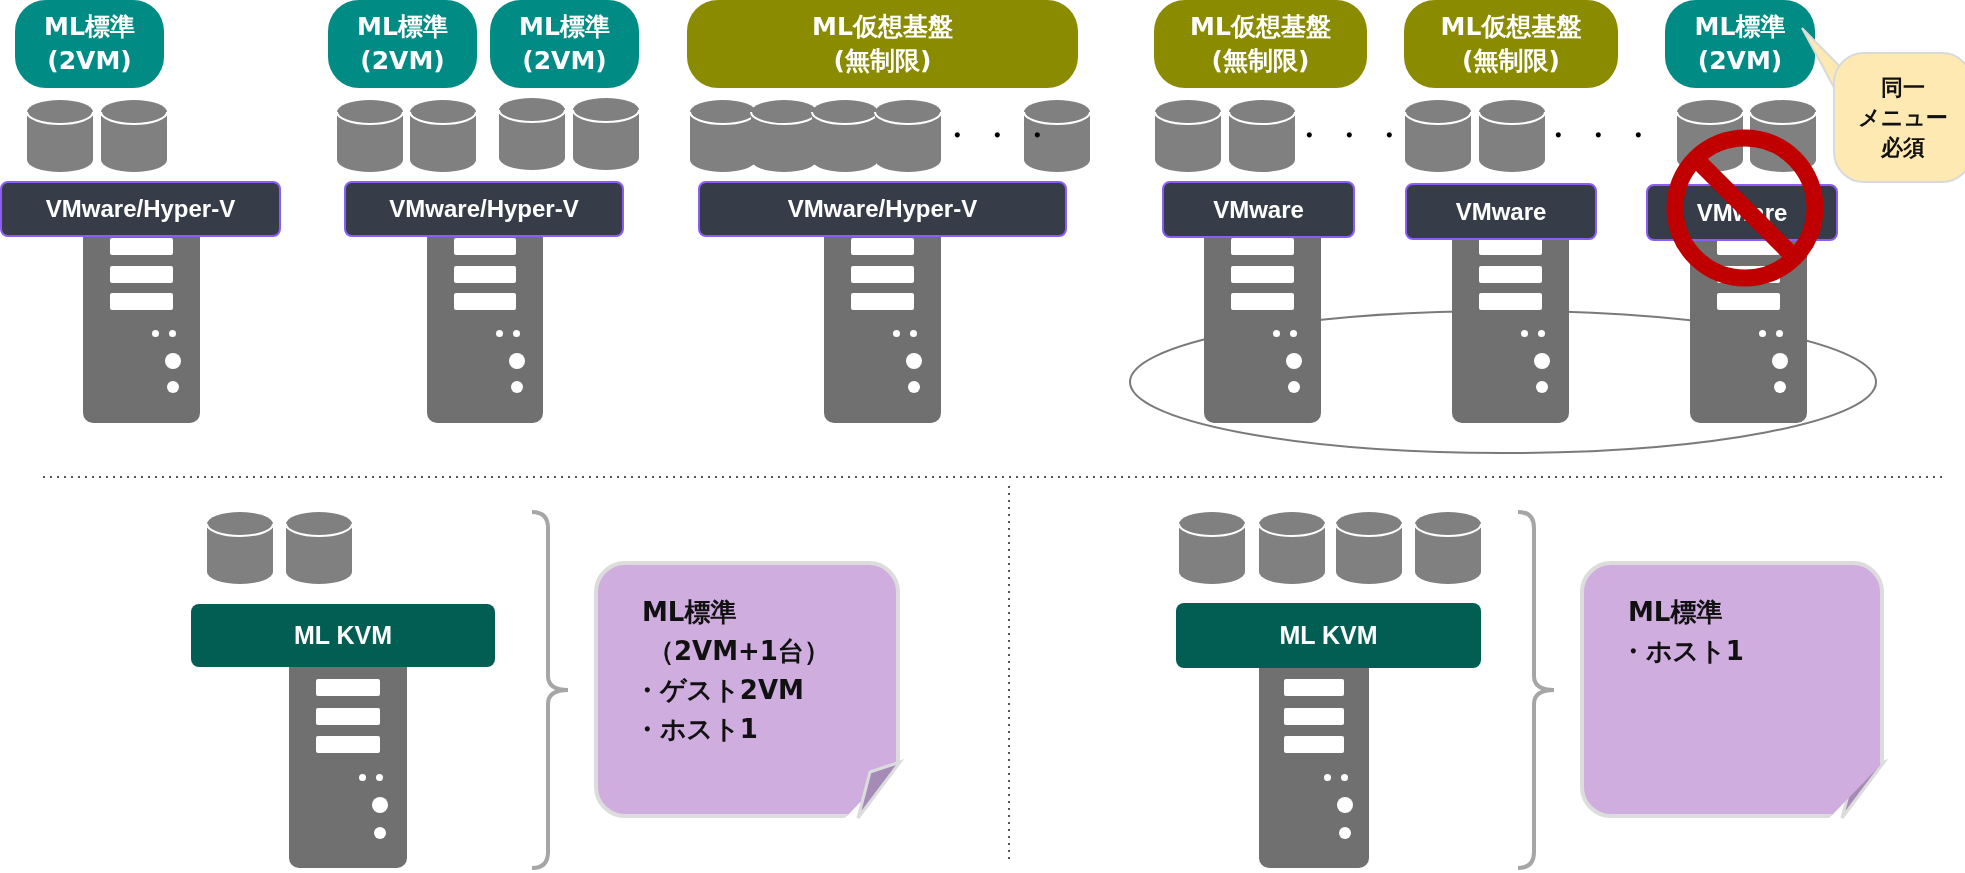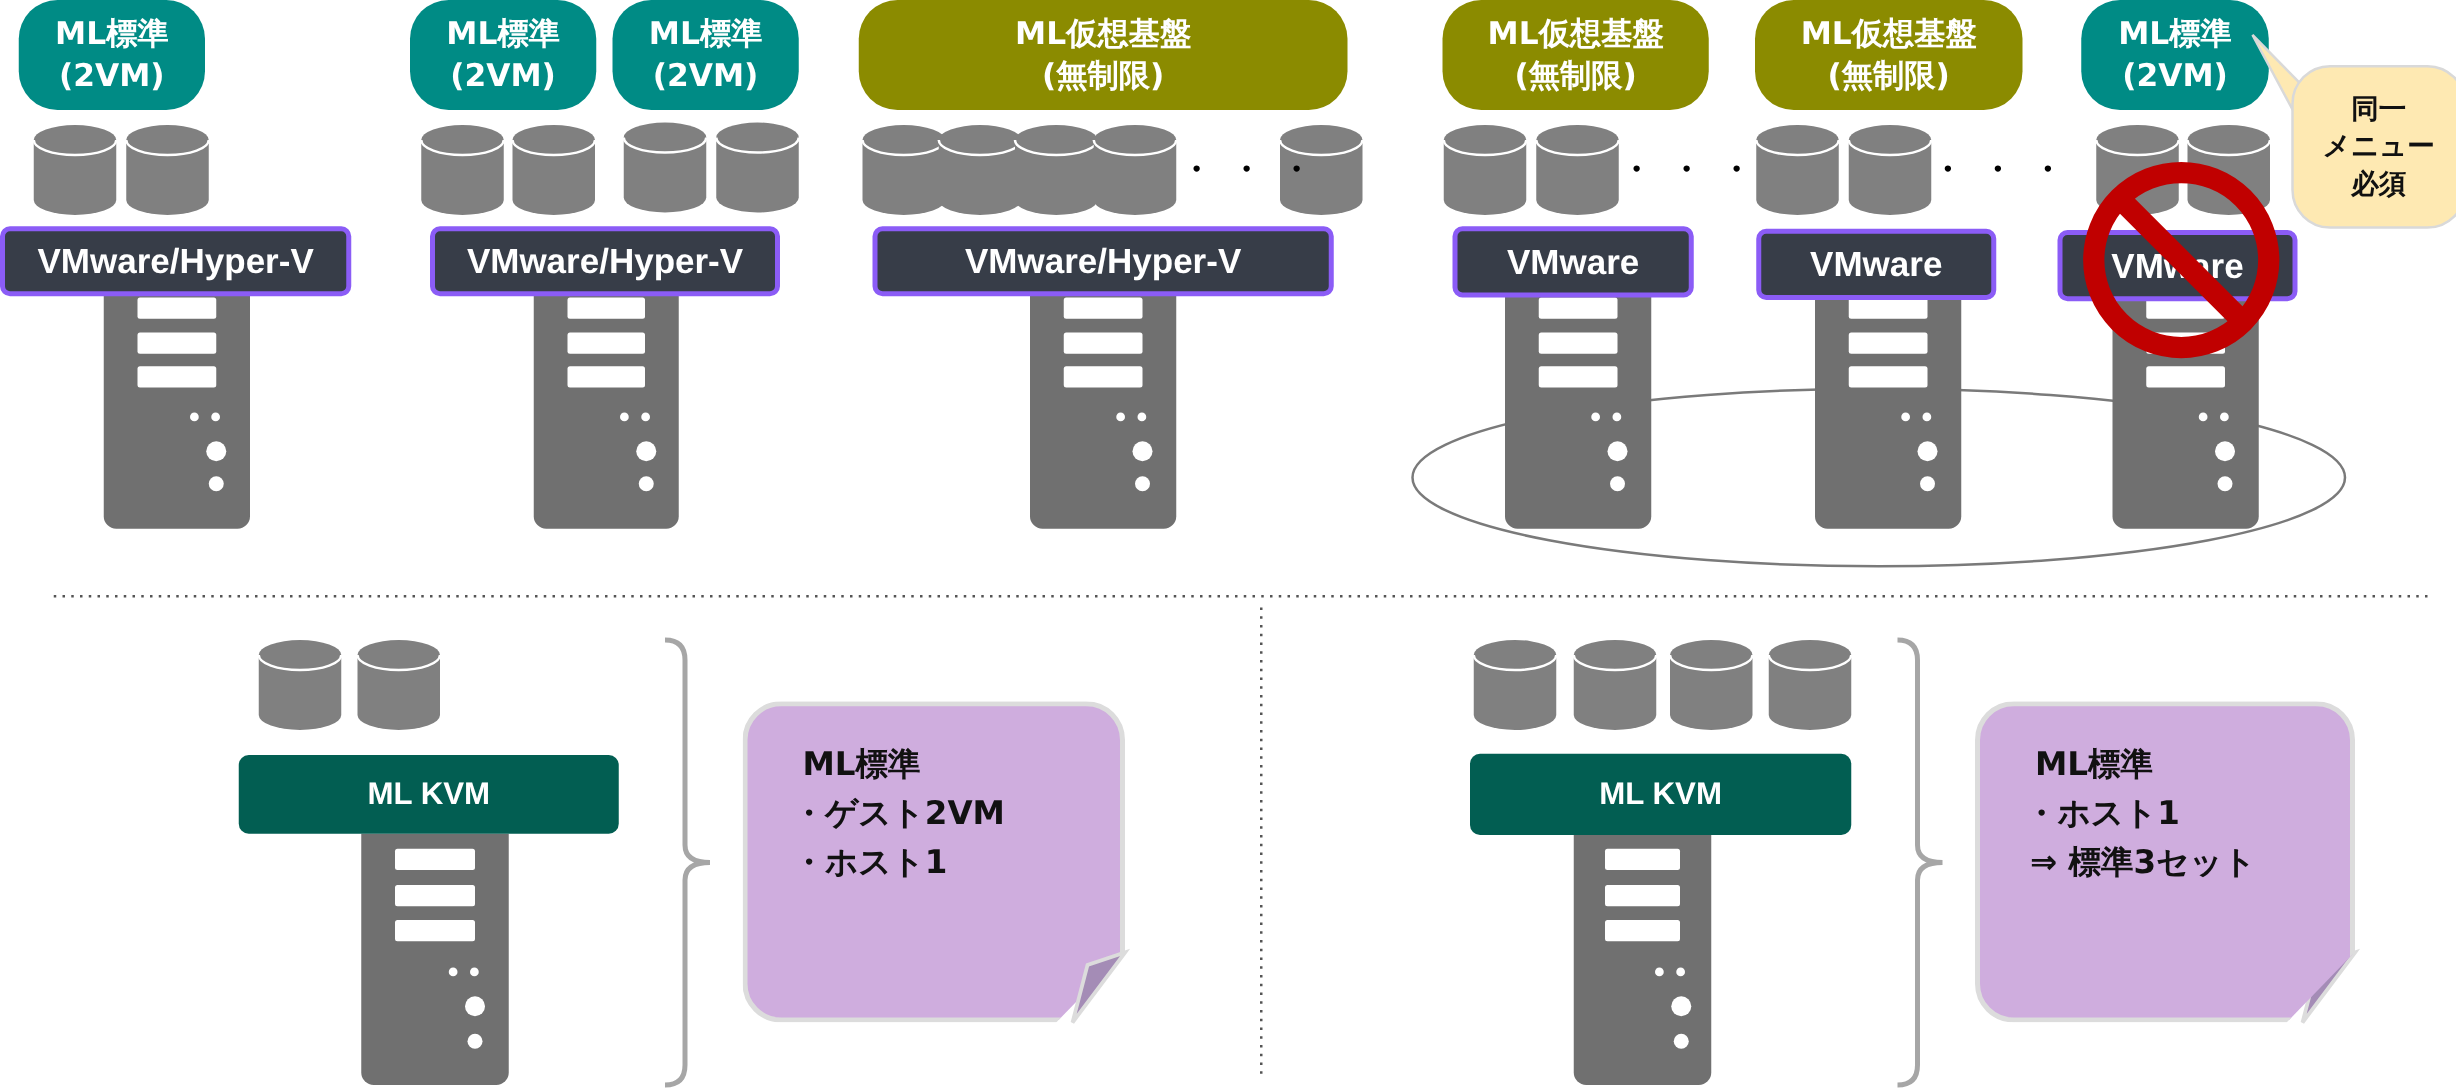--- a/index.html
+++ b/index.html
@@ -1,21 +1,21 @@
 <!DOCTYPE html>
 <html><head>
 <meta charset="utf-8">
 <style>
   html,body{margin:0;padding:0;background:#fff;}
   body{width:1965px;height:873px;position:relative;overflow:hidden;font-family:"DejaVu Sans","Liberation Sans",sans-serif;}
   .abs{position:absolute;box-sizing:border-box;border-radius:31px;}
   .label-box{color:#fff;font-weight:bold;font-size:25px;line-height:34px;display:flex;flex-direction:column;align-items:center;justify-content:center;text-align:center;}
   .teal{background:#008b85;}
   .olive{background:#8b8b00;}
-  .hv-bar{background:#373d48;border:4px solid #8b5cf6;border-radius:8px;color:#fff;font-weight:bold;font-size:28px;display:flex;align-items:center;justify-content:center;font-family:"Liberation Sans","DejaVu Sans",sans-serif;}
+  .hv-bar{background:#373d48;border:2px solid #8b5cf6;border-radius:8px;color:#fff;font-weight:bold;font-size:24px;display:flex;align-items:center;justify-content:center;font-family:"Liberation Sans","DejaVu Sans",sans-serif;}
   .kvm-bar{background:#025e52;border-radius:8px;color:#fff;font-weight:bold;font-size:25px;display:flex;align-items:center;justify-content:center;font-family:"Liberation Sans","DejaVu Sans",sans-serif;}
   .server{background:#707070;border-radius:0 0 10px 10px;}
   .server .slot{position:absolute;left:23%;width:54%;height:17px;background:#fff;border-radius:2px;}
   .server .dot{position:absolute;background:#fff;border-radius:50%;}
   .dots{color:#000;font-size:26px;font-weight:bold;letter-spacing:14px;}
   .note{background:#cfadde;border:4px solid #dcdcdc;font-weight:bold;font-size:26px;line-height:39px;color:#111;}
   .callout{background:#fee9b2;border:2px solid #d9d9d9;font-weight:bold;font-size:22px;line-height:30px;color:#111;display:flex;flex-direction:column;align-items:center;justify-content:center;text-align:center;}
   svg.overlay{position:absolute;left:0;top:0;}
 </style>
 </head>
@@ -197,24 +197,24 @@
     <div class="slot" style="top:69px"></div>
   <div class="dot" style="left:65px;top:107px;width:7px;height:7px"></div>
     <div class="dot" style="left:82px;top:107px;width:7px;height:7px"></div>
   <div class="dot" style="left:78px;top:130px;width:16px;height:16px"></div>
     <div class="dot" style="left:80px;top:160px;width:12px;height:12px"></div>
 </div>
 <div class="abs kvm-bar" style="left:1176px;top:603px;width:305px;height:65px;">ML KVM</div>
 
 <div class="abs note" style="left:594px;top:561px;width:306px;height:257px;padding:28px 0 0 44px;clip-path:polygon(0 0,100% 0,100% 78%,82% 100%,0 100%);">
   <div>ML標準</div>
+  <div style="margin-left:6px;">（2VM+1台）</div>
   <div style="margin-left:-8px;">・ゲスト2VM</div>
   <div style="margin-left:-8px;">・ホスト1</div>
 </div>
 <svg class="overlay" width="1965" height="873" style="pointer-events:none;">
   <path d="M900,762 L858,818 L870,772 Z" fill="#a48cb6" stroke="#dcdcdc" stroke-width="3"></path>
   <path d="M1884,762 L1842,818 L1854,772 Z" fill="#a48cb6" stroke="#dcdcdc" stroke-width="3"></path>
 </svg>
 <div class="abs note" style="left:1580px;top:561px;width:304px;height:257px;padding:28px 0 0 44px;clip-path:polygon(0 0,100% 0,100% 78%,82% 100%,0 100%);">
   <div>ML標準</div>
   <div style="margin-left:-8px;">・ホスト1</div>
-  <div style="margin-left:-4px;">⇒ 標準3セット</div>
 </div>
 
 </body></html>

